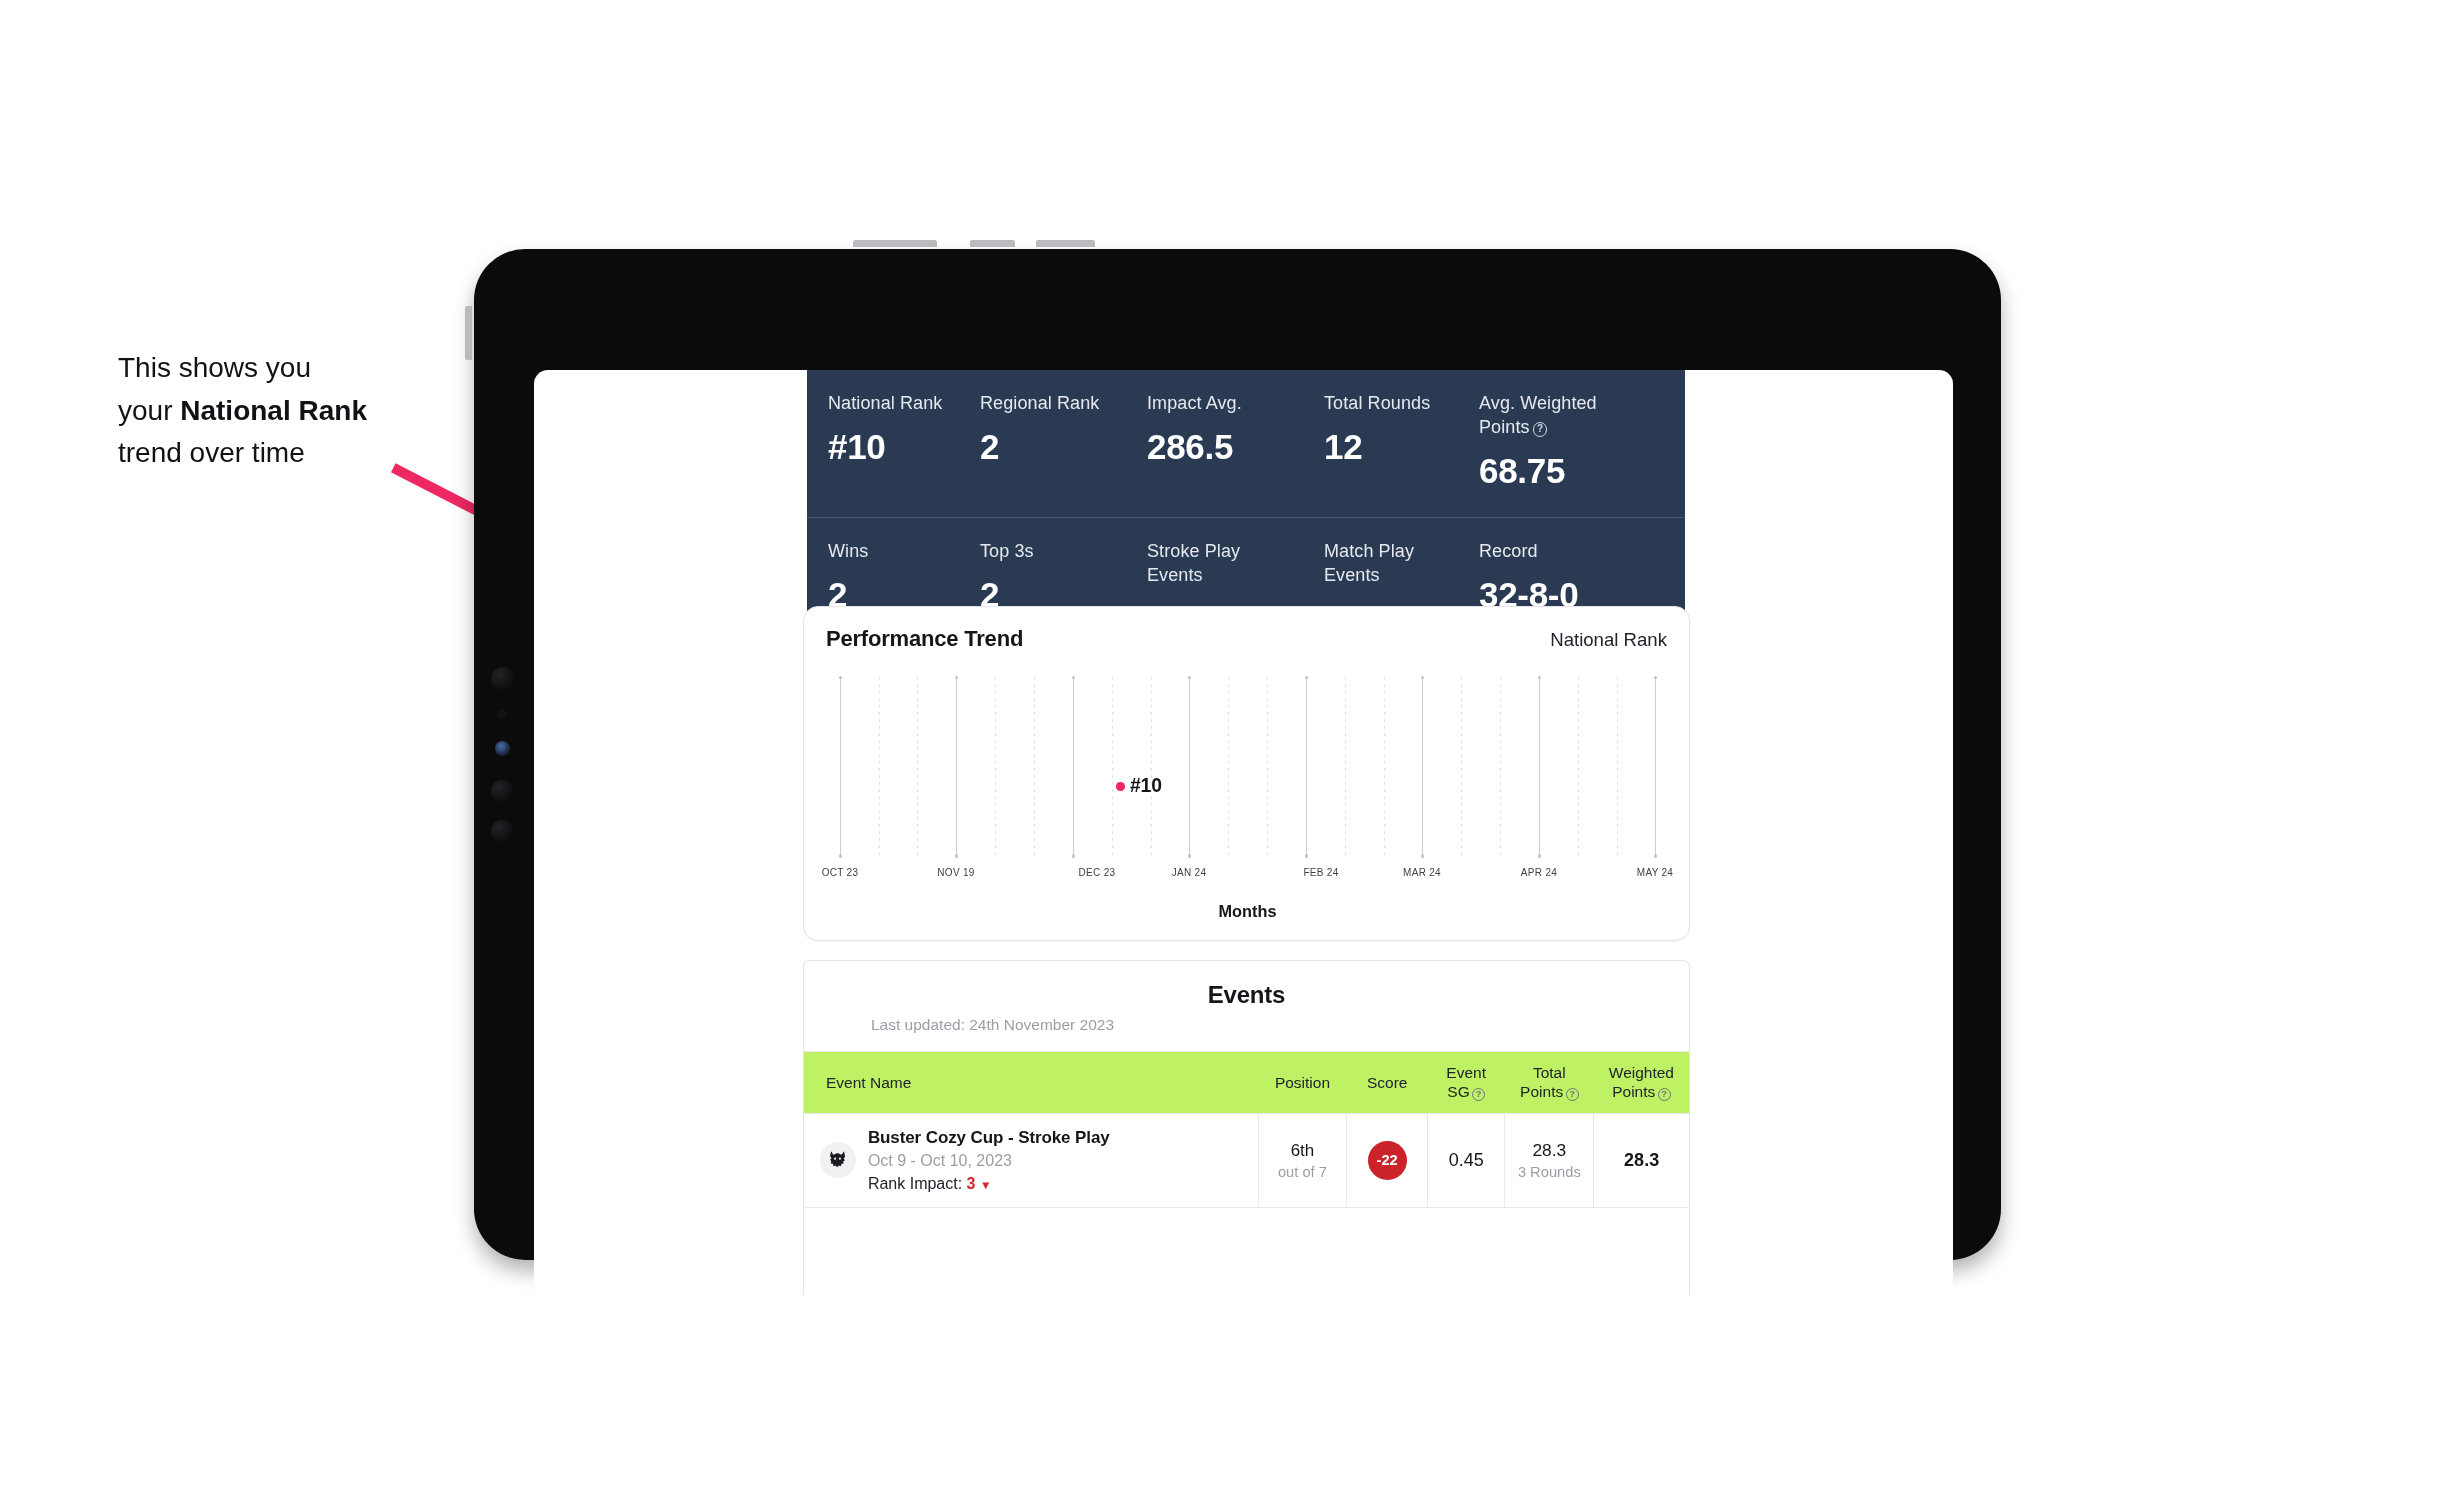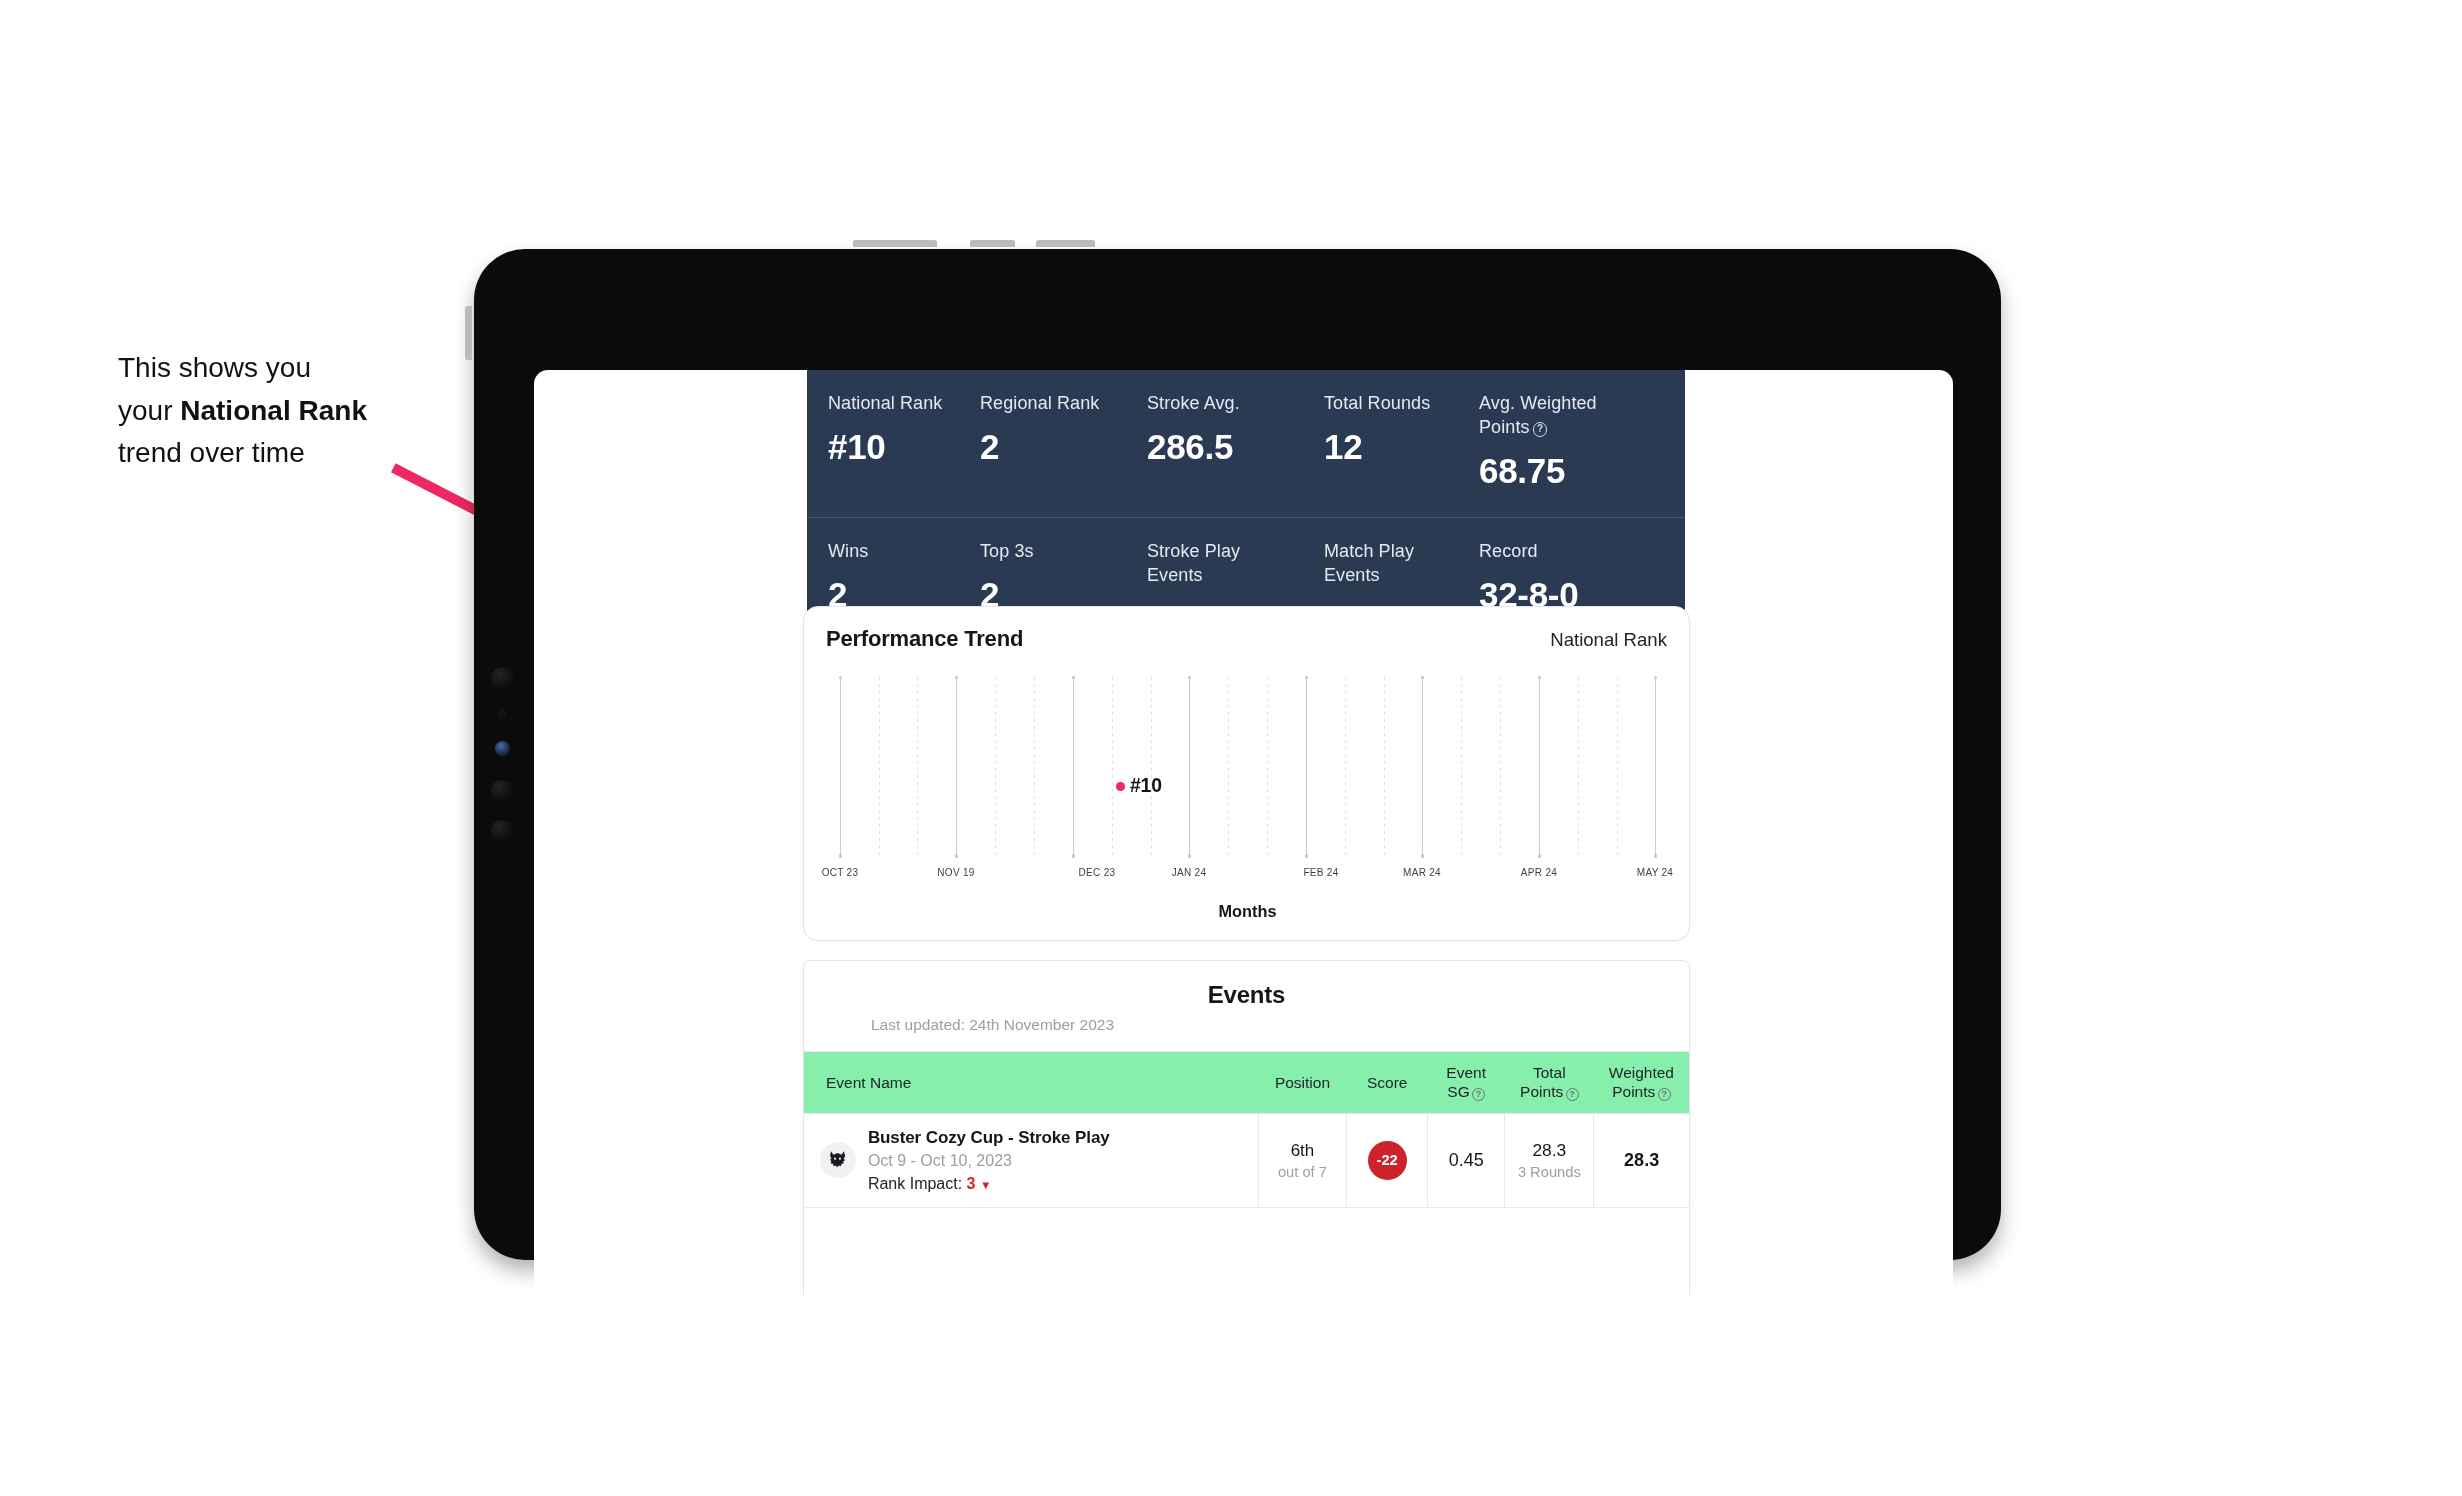--- a/index.html
+++ b/index.html
@@ -144,21 +144,21 @@
     position: absolute; left: 0; top: 225px; width: 843px; text-align: center;
     font-size: 16.3px; font-weight: 700; color: #14161a;
   }
 
   
   #events-head { padding: 20px 22px 17px 22px; }
   #events-title { font-size: 24px; font-weight: 700; color: #14161a; letter-spacing: -0.2px; text-align: center; }
   #events-updated { margin-top: 7px; font-size: 15.5px; color: #9a9ea6; margin-left: 45px; }
 
   #events-table { width: 100%; border-collapse: collapse; table-layout: fixed; }
-  #events-table thead tr { background: #86efac; }
+  #events-table thead tr { background: #bef264; }
   #events-table th {
     font-size: 15.5px; font-weight: 400; color: #20242b; text-align: center;
     padding: 11px 3.1px; border-top: 0.8px solid #e7e9ec; border-bottom: 0.8px solid #e7e9ec;
     vertical-align: middle; line-height: 1.25;
   }
   #events-table th.name-col { text-align: left; padding-left: 22px; }
   #events-table td {
     border-bottom: 0.8px solid #e7e9ec; border-left: 0.8px solid #e7e9ec;
     padding: 14px 3.1px; text-align: center; vertical-align: middle;
   }
@@ -227,21 +227,21 @@
           <div class="stats-row row-1">
             <div class="stat-cell c1">
               <div class="stat-label">National Rank</div>
               <div class="stat-value">#10</div>
             </div>
             <div class="stat-cell c2">
               <div class="stat-label">Regional Rank</div>
               <div class="stat-value">2</div>
             </div>
             <div class="stat-cell c3">
-              <div class="stat-label">Stroke Avg.</div>
+              <div class="stat-label">Impact Avg.</div>
               <div class="stat-value">286.5</div>
             </div>
             <div class="stat-cell c4">
               <div class="stat-label">Total Rounds</div>
               <div class="stat-value">12</div>
             </div>
             <div class="stat-cell c5">
               <div class="stat-label"><span>Avg. Weighted Points</span><span class="qmark">?</span></div>
               <div class="stat-value">68.75</div>
             </div>

